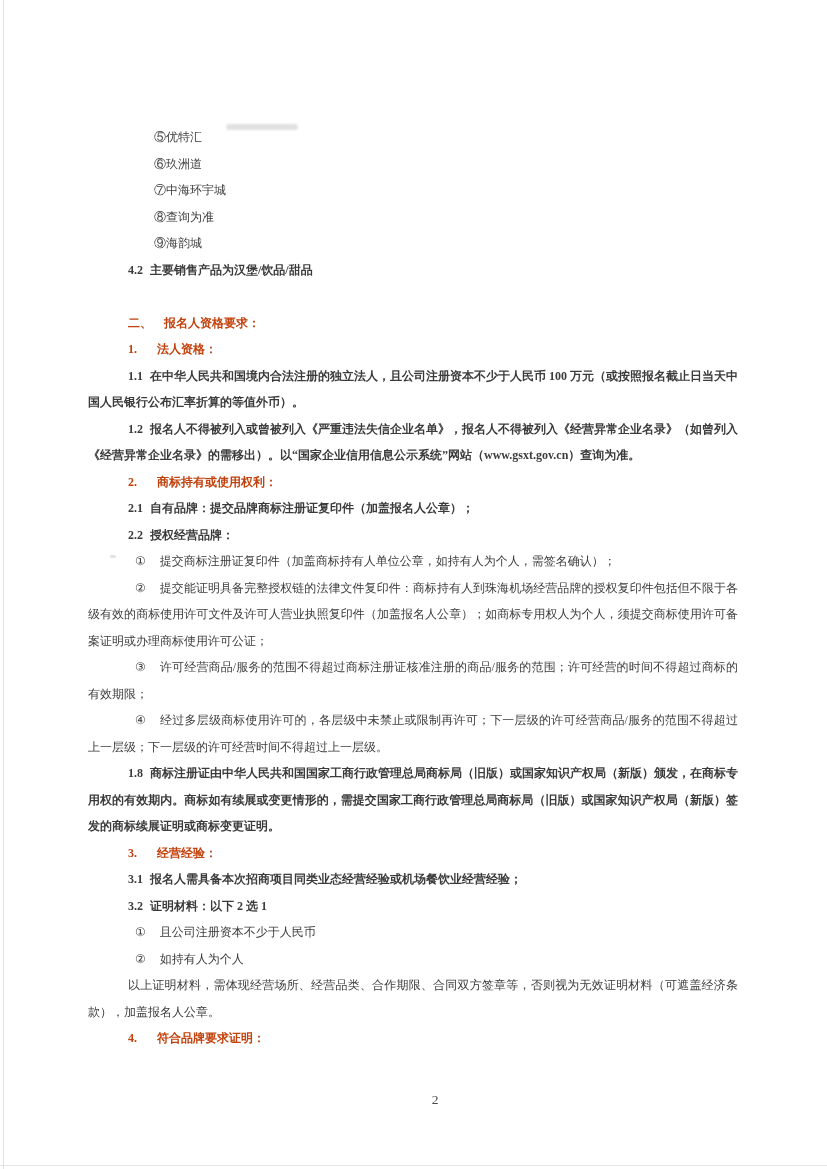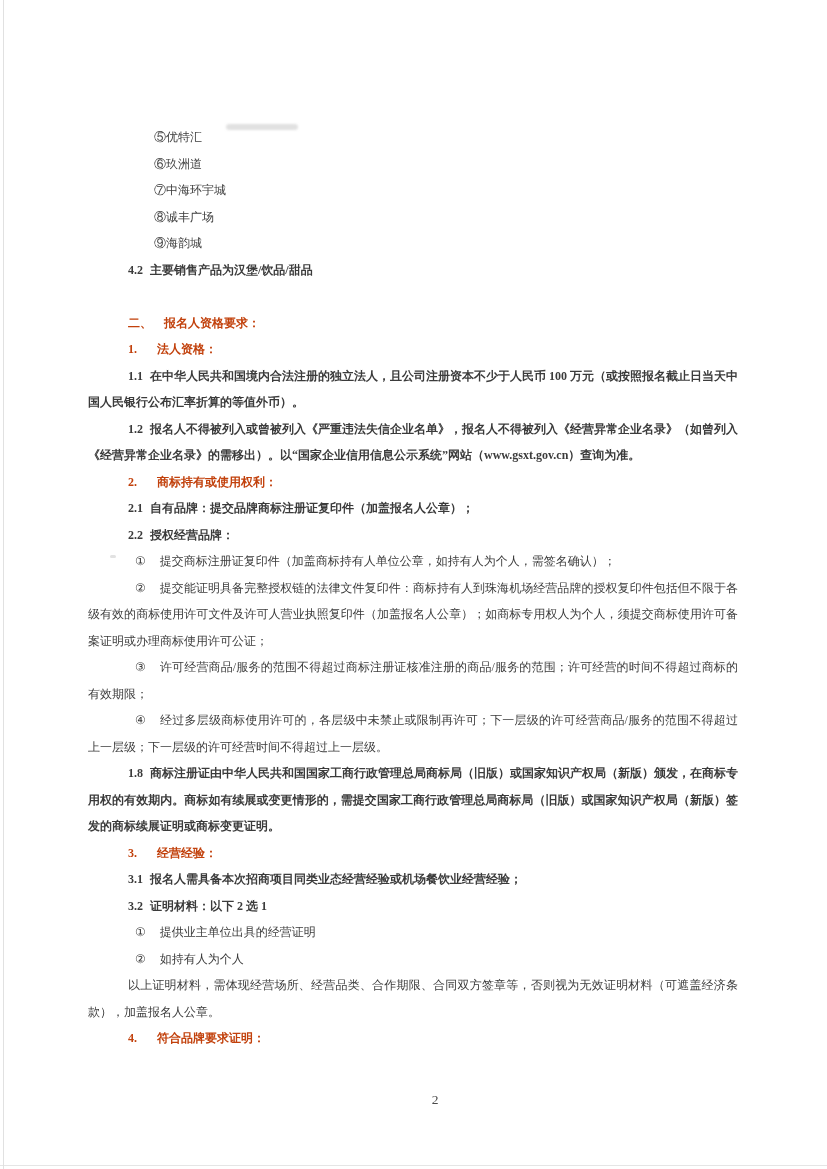--- a/index.html
+++ b/index.html
@@ -51,21 +51,21 @@
   <div class="edge-left"></div>
   <div class="edge-bottom"></div>
   <div class="smudge"></div>
   <div class="speck"></div>
 
   <div class="content">
 
     <p class="blk vlist"><span class="cmark0">⑤</span><span>优特汇</span></p>
     <p class="blk vlist"><span class="cmark0">⑥</span><span>玖洲道</span></p>
     <p class="blk vlist"><span class="cmark0">⑦</span><span>中海环宇城</span></p>
-    <p class="blk vlist"><span class="cmark0">⑧</span><span>诚丰广场</span></p>
+    <p class="blk vlist"><span class="cmark0">⑧</span><span>查询为准</span></p>
     <p class="blk vlist"><span class="cmark0">⑨</span><span>海韵城</span></p>
 
     <p class="blk npara"><span class="nnum">4.2</span><span>主要销售产品为汉堡/饮品/甜品</span></p>
 
     <p class="blk heading cn gap-before"><span class="hnum">二、</span><span>报名人资格要求：</span></p>
 
     <p class="blk heading"><span class="hnum">1.</span><span>法人资格：</span></p>
 
     <p class="blk npara"><span class="nnum">1.1</span><span>在中华人民共和国境内合法注册的独立法人，且公司注册资本不少于人民币 100 万元（或按照报名截止日当天中国人民银行公布汇率折算的等值外币）。</span></p>
 
@@ -86,21 +86,21 @@
     <p class="blk circ"><span class="cmark">④</span><span>经过多层级商标使用许可的，各层级中未禁止或限制再许可；下一层级的许可经营商品/服务的范围不得超过上一层级；下一层级的许可经营时间不得超过上一层级。</span></p>
 
     <p class="blk npara"><span class="nnum">1.8</span><span>商标注册证由中华人民共和国国家工商行政管理总局商标局（旧版）或国家知识产权局（新版）颁发，在商标专用权的有效期内。商标如有续展或变更情形的，需提交国家工商行政管理总局商标局（旧版）或国家知识产权局（新版）签发的商标续展证明或商标变更证明。</span></p>
 
     <p class="blk heading"><span class="hnum">3.</span><span>经营经验：</span></p>
 
     <p class="blk npara"><span class="nnum">3.1</span><span>报名人需具备本次招商项目同类业态经营经验或机场餐饮业经营经验；</span></p>
 
     <p class="blk npara"><span class="nnum">3.2</span><span>证明材料：以下 2 选 1</span></p>
 
-    <p class="blk circ"><span class="cmark">①</span><span>提供业主单位出具的经营证明</span></p>
+    <p class="blk circ"><span class="cmark">①</span><span>且公司注册资本不少于人民币</span></p>
 
     <p class="blk circ"><span class="cmark">②</span><span>如持有人为个人</span></p>
 
     <p class="blk plain"><span>以上证明材料，需体现经营场所、经营品类、合作期限、合同双方签章等，否则视为无效证明材料（可遮盖经济条款），加盖报名人公章。</span></p>
 
     <p class="blk heading"><span class="hnum">4.</span><span>符合品牌要求证明：</span></p>
 
   </div>
 
   <div class="footer-page">2</div>

